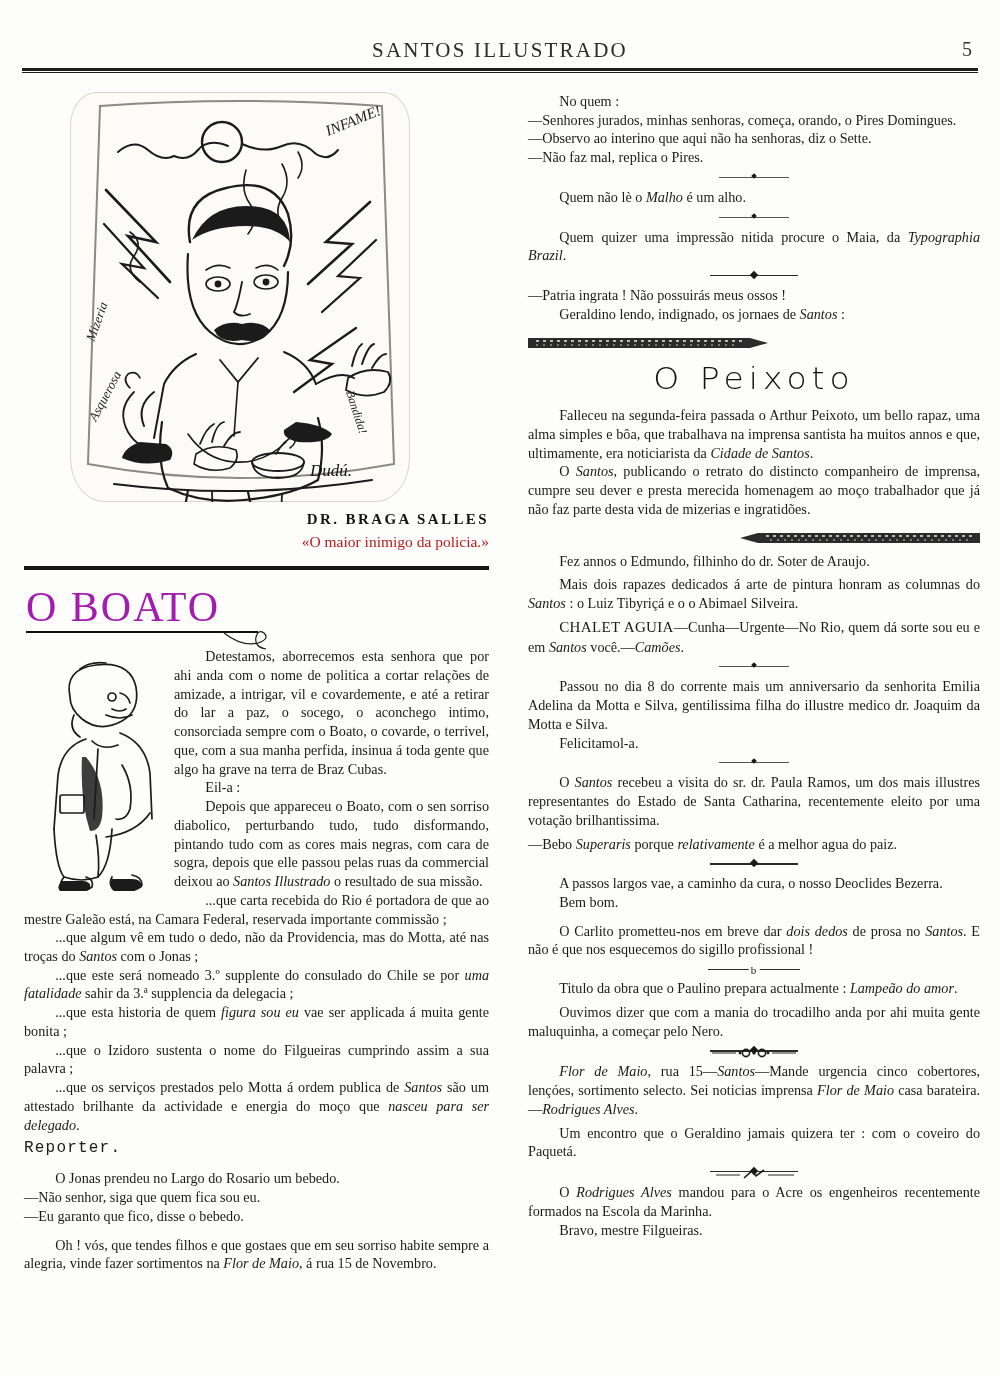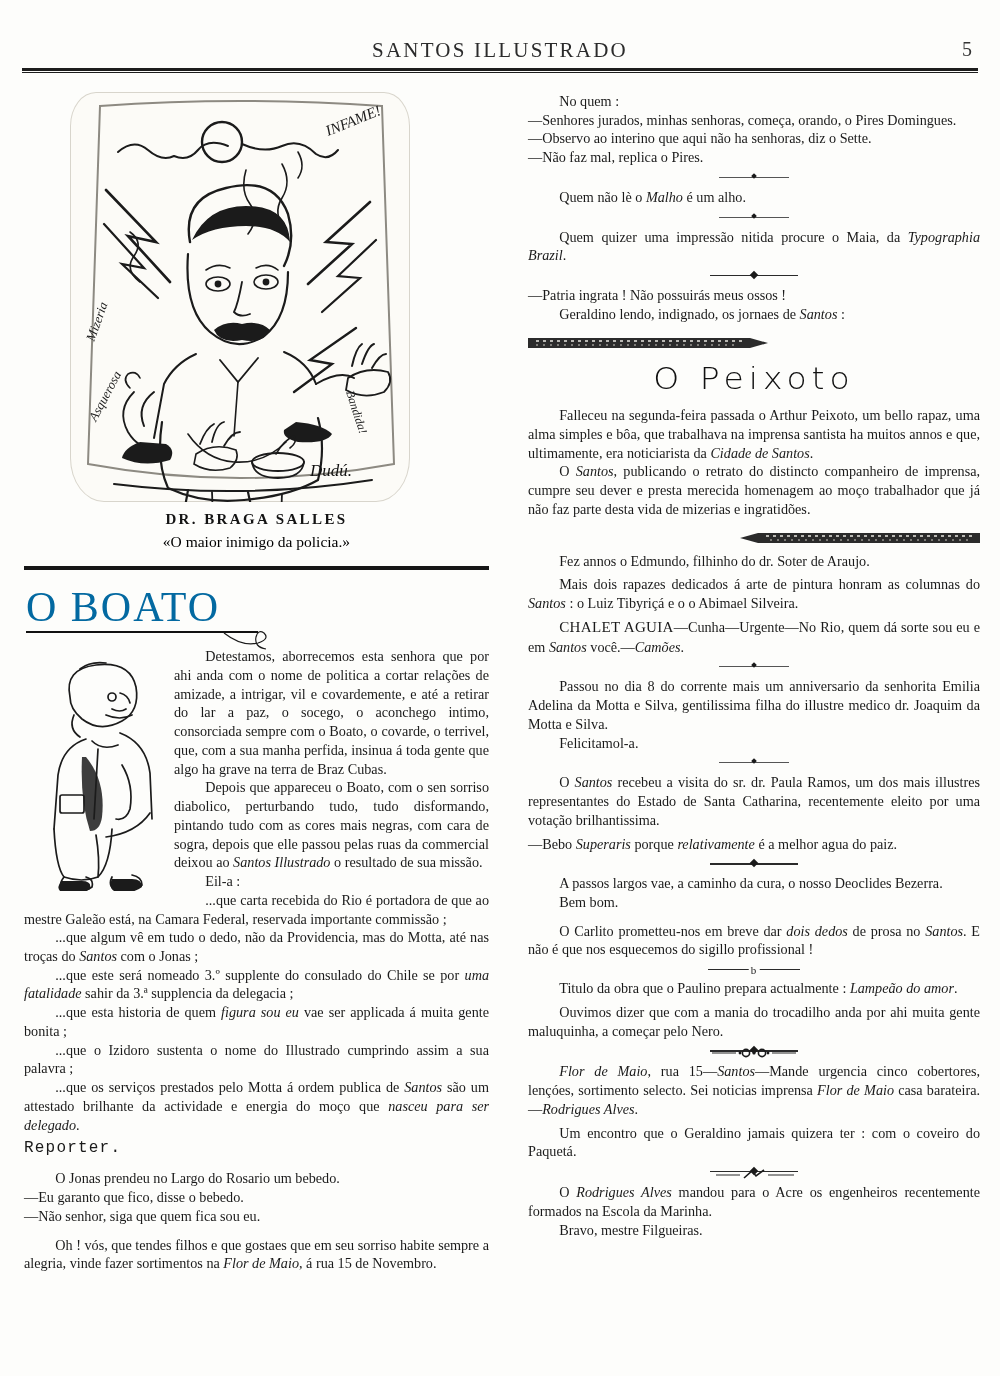--- a/index.html
+++ b/index.html
@@ -83,48 +83,48 @@
   }
   .illus-frame {
     position: absolute;
     inset: 0;
     border-radius: 26px 26px 34px 34px / 34px 34px 44px 44px;
     background: #fcfbf7;
     box-shadow: inset 0 0 0 1px #d8d5cc;
     overflow: hidden;
   }
   .caption {
-    text-align: center;
+    text-align: right;
     margin-top: 8px;
   }
   .cap-name {
     font-size: 15px;
     font-weight: bold;
     letter-spacing: 2.4px;
     color: #141414;
   }
   .cap-sub {
     font-size: 15.5px;
     margin-top: 2px;
-    color: #000000;
+    color: #b91c1c;
   }
 
   .rule-thick {
     height: 4px;
     background: #161616;
     margin: 14px 0 0 0;
   }
 
   
   .boato-head {
     font-size: 42px;
     letter-spacing: 2px;
     margin: 16px 0 0 2px;
     font-family: "Liberation Serif", "DejaVu Serif", serif;
-    color: #0369a1;
+    color: #a21caf;
     line-height: 1;
   }
   .boato-rule {
     width: 232px;
     height: 2px;
     background: #111;
     margin: 3px 0 0 2px;
     position: relative;
   }
   .boato-flourish {
@@ -347,36 +347,36 @@
         <path d="M60 184 q30 -4 44 -24"></path>
       </g>
       <g fill="#1b1b1b" stroke="none">
         <path d="M16 228 q-6 6 -2 10 q18 6 30 -2 q2 -8 -8 -8Z"></path>
         <path d="M66 226 q-4 8 2 12 q18 4 28 -4 q0 -8 -10 -8Z"></path>
         <path d="M40 104 q20 24 16 60 q-2 14 -12 14 q-10 -30 -8 -74Z" opacity=".85"></path>
       </g>
     </svg>
 
     <p class="body">Detestamos, aborrecemos esta senhora que por ahi anda com o nome de politica a cortar relações de amizade, a intrigar, vil e covardemente, e até a retirar do lar a paz, o socego, o aconchego intimo, consorciada sempre com o Boato, o covarde, o terrivel, que, com a sua manha perfida, insinua á toda gente que algo ha grave na terra de Braz Cubas.</p>
+    <p class="body">Eil-a :</p>
     <p class="body">Depois que appareceu o Boato, com o sen sorriso diabolico, perturbando tudo, tudo disformando, pintando tudo com as cores mais negras, com cara de sogra, depois que elle passou pelas ruas da commercial deixou ao <em>Santos Illustrado</em> o resultado de sua missão.</p>
-    <p class="body">Eil-a :</p>
 
     <p class="body">...que carta recebida do Rio é portadora de que ao mestre Galeão está, na Camara Federal, reservada importante commissão ;</p>
     <p class="body">...que algum vê em tudo o dedo, não da Providencia, mas do Motta, até nas troças do <em>Santos</em> com o Jonas ;</p>
     <p class="body">...que este será nomeado 3.º supplente do consulado do Chile se por <em>uma fatalidade</em> sahir da 3.ª supplencia da delegacia ;</p>
     <p class="body">...que esta historia de quem <em>figura sou eu</em> vae ser applicada á muita gente bonita ;</p>
-    <p class="body">...que o Izidoro sustenta o nome do Illustrado cumprindo assim a sua palavra ;</p>
+    <p class="body">...que o Izidoro sustenta o nome do Filgueiras cumprindo assim a sua palavra ;</p>
     <p class="body">...que os serviços prestados pelo Motta á ordem publica de <em>Santos</em> são um attestado brilhante da actividade e energia do moço que <em>nasceu para ser delegado</em>.</p>
 
     <div class="reporter">Reporter.</div>
 
     <div class="gap"></div>
     <p class="body">O Jonas prendeu no Largo do Rosario um bebedo.</p>
+    <p class="body noindent">—Não senhor, siga que quem fica sou eu.</p>
     <p class="body noindent">—Eu garanto que fico, disse o bebedo.</p>
-    <p class="body noindent">—Não senhor, siga que quem fica sou eu.</p>
 
     <div class="gap"></div>
     <p class="body">Oh ! vós, que tendes filhos e que gostaes que em seu sorriso habite sempre a alegria, vinde fazer sortimentos na <em>Flor de Maio</em>, á rua 15 de Novembro.</p>
   </div>
 
   <div class="col col-right">
 
     <p class="body">No quem :</p>
     <p class="body noindent">—Senhores jurados, minhas senhoras, começa, orando, o Pires Domingues.</p>
     <p class="body noindent">—Observo ao interino que aqui não ha senhoras, diz o Sette.</p>

